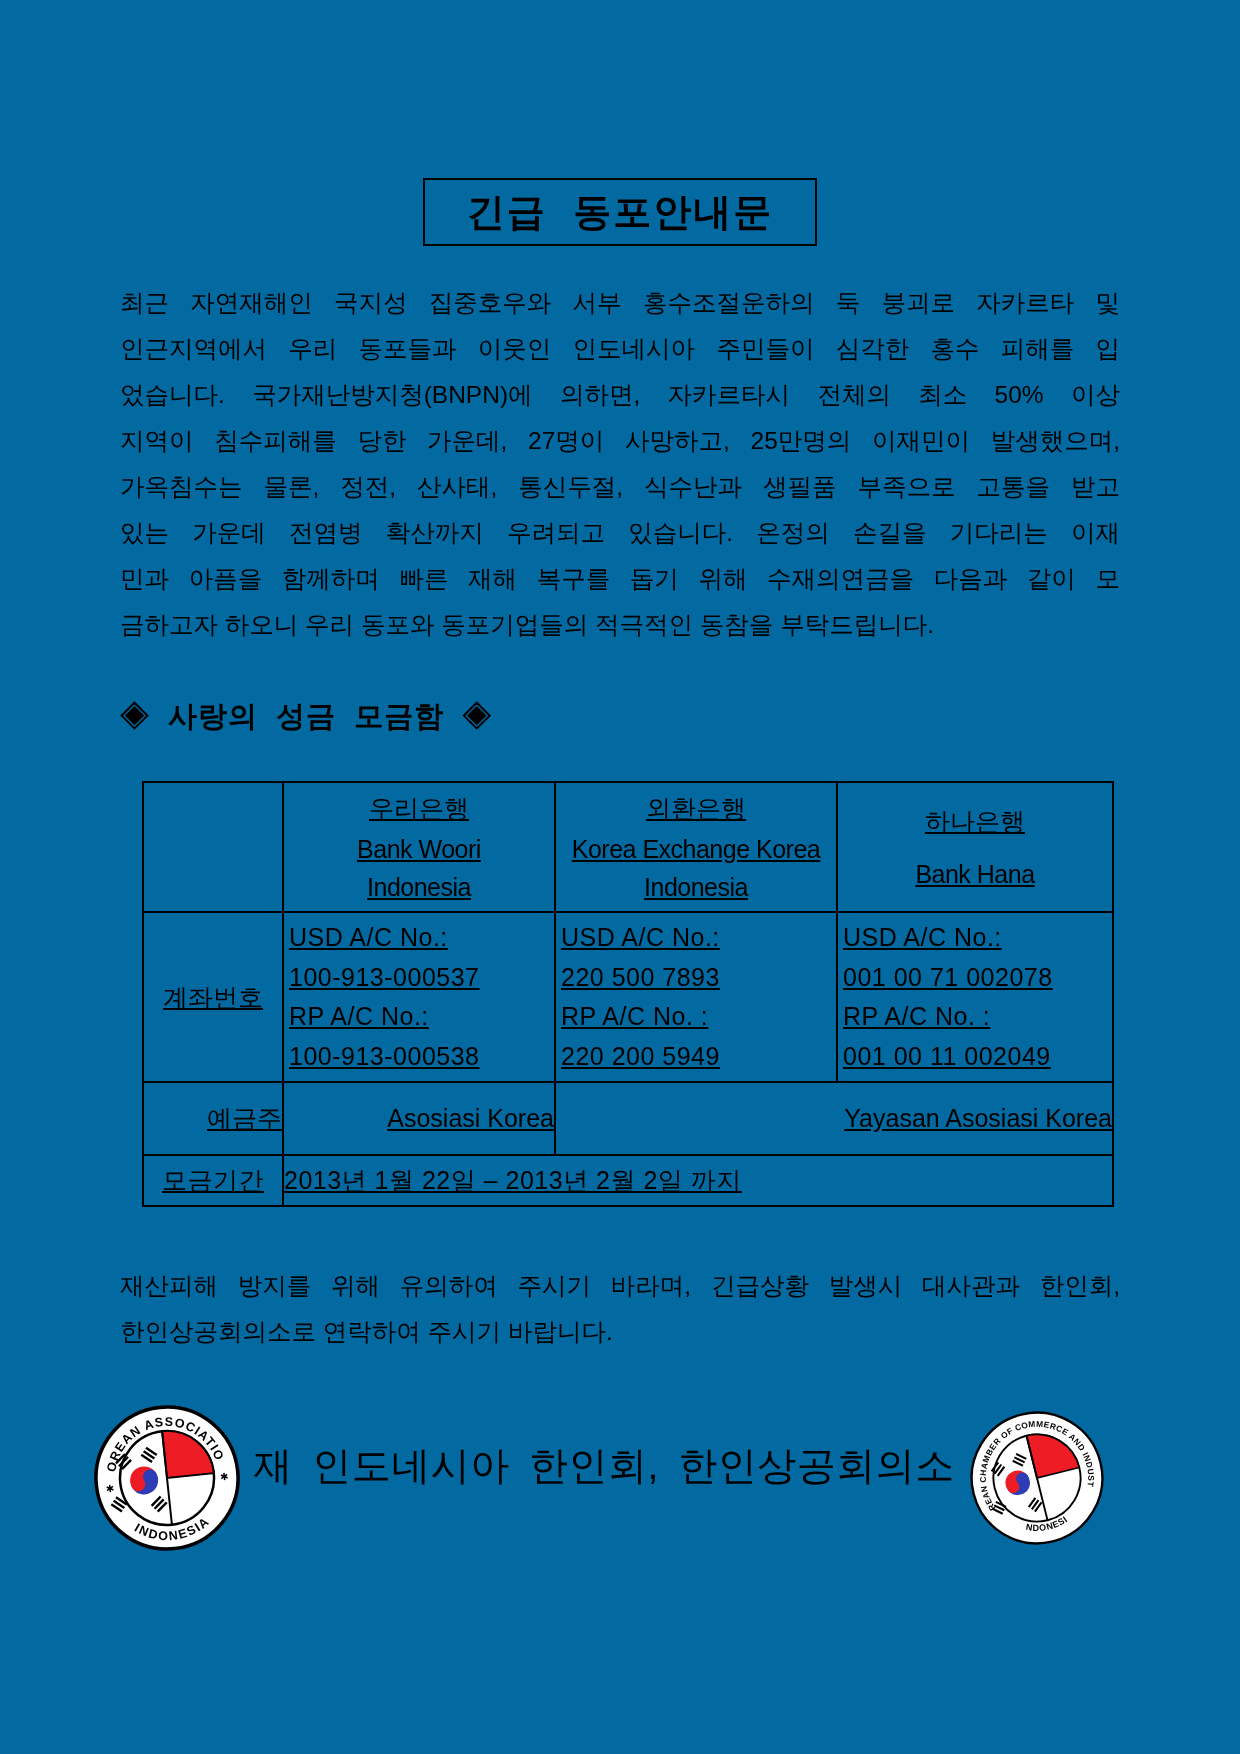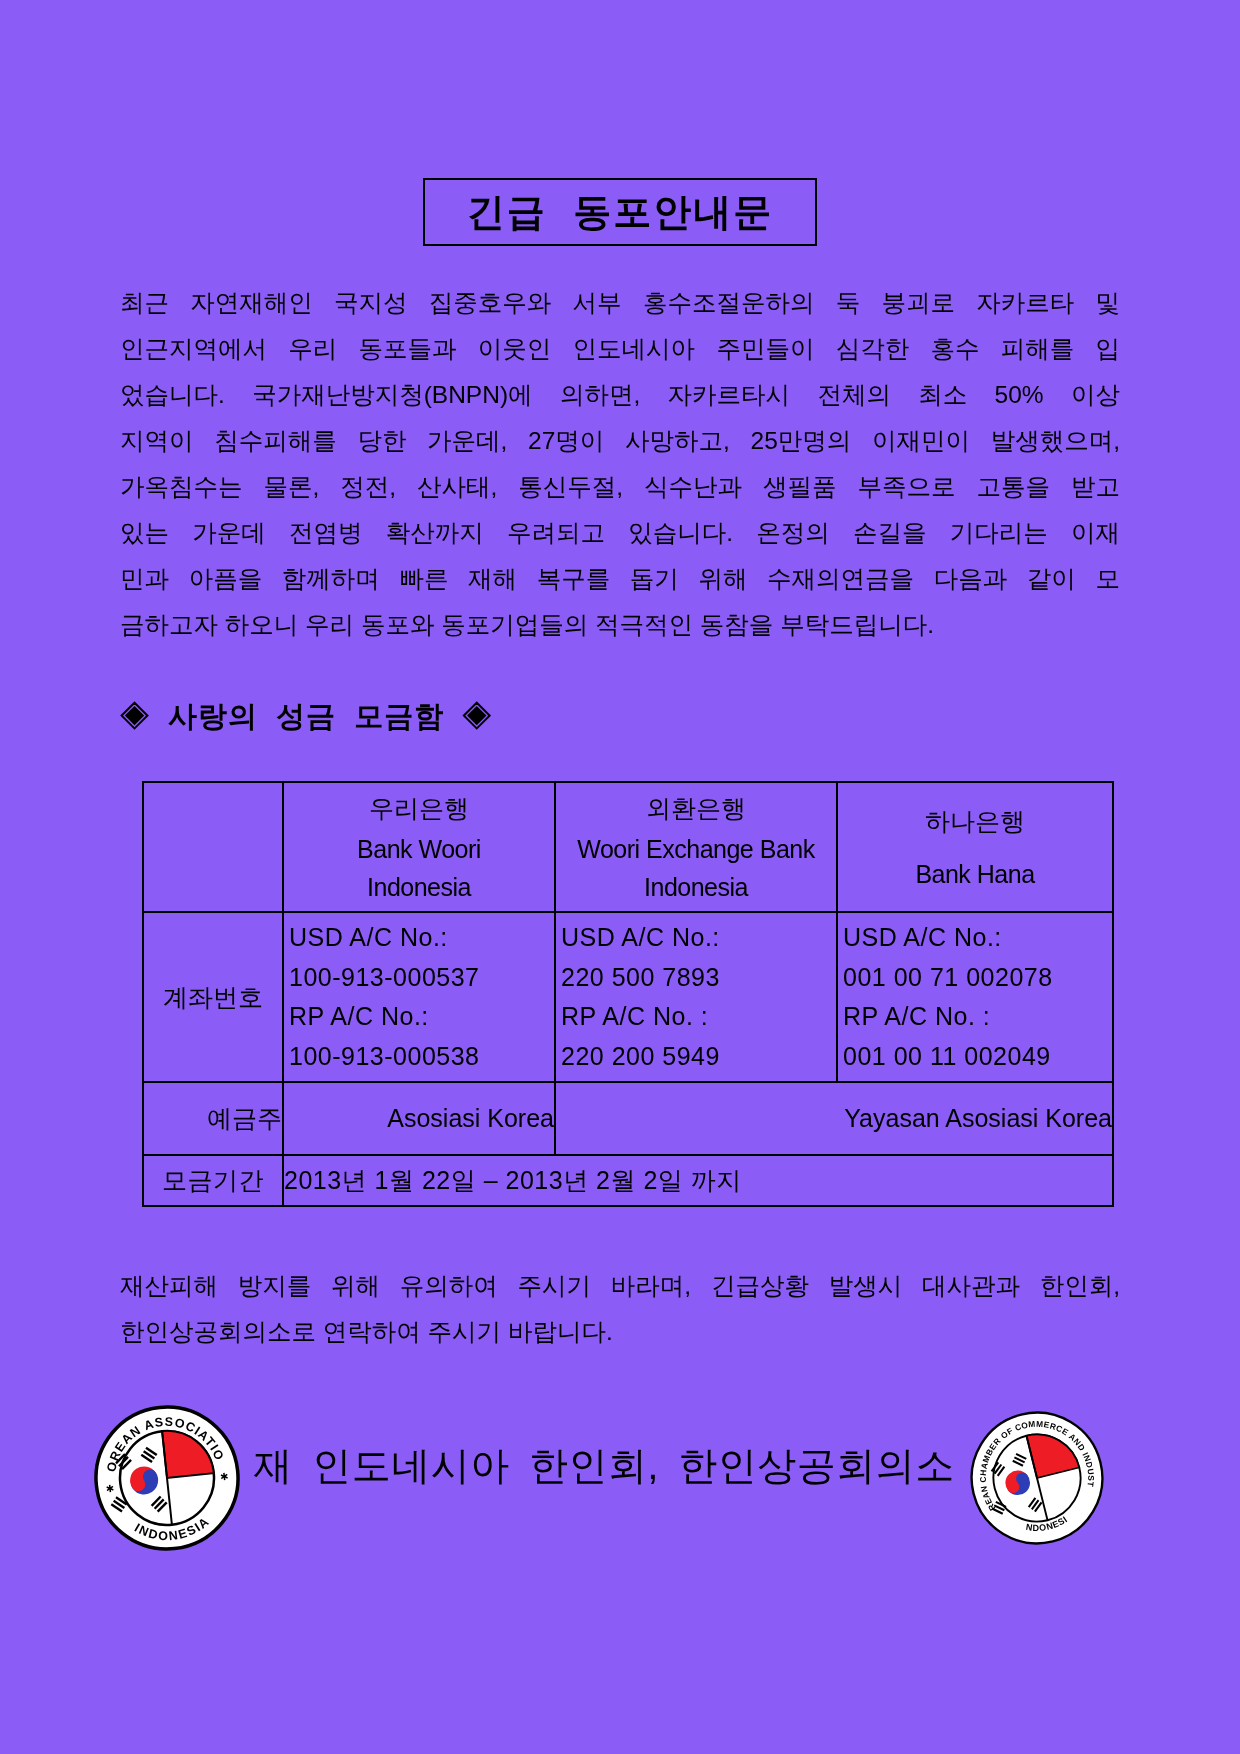--- a/index.html
+++ b/index.html
@@ -1,21 +1,21 @@
 <!DOCTYPE html>
 <html><head>
 <meta charset="utf-8">
 <style>
   html, body { margin: 0; padding: 0; background: #ffffff; }
   .page {
     position: relative;
     width: 1240px;
     height: 1754px;
     margin: 0 auto;
-    background: #8b5cf6;
+    background: #0369a1;
     color: #000;
     font-family: "Liberation Sans", sans-serif;
     box-sizing: border-box;
     padding: 0 120px;
     overflow: hidden;
   }
   .title-box {
     width: 390px;
     height: 64px;
     border: 2px solid #000;
@@ -53,20 +53,21 @@
     table-layout: fixed;
     width: 970px;
     margin: 44px 0 0 22px;
   }
   table.donation td {
     border: 2px solid #000;
     font-size: 25px;
     vertical-align: middle;
     padding: 0;
     overflow: hidden;
+    text-decoration: underline;
   }
   td.head { height: 128px; }
   .stack {
     display: flex;
     flex-direction: column;
     justify-content: space-evenly;
     height: 100%;
     text-align: center;
   }
   .stack .en { letter-spacing: -0.5px; }
@@ -139,21 +140,21 @@
       <td class="head">
         <div class="stack">
           <div class="kr">우리은행</div>
           <div class="en">Bank Woori</div>
           <div class="en">Indonesia</div>
         </div>
       </td>
       <td class="head">
         <div class="stack">
           <div class="kr">외환은행</div>
-          <div class="en">Woori Exchange Bank</div>
+          <div class="en">Korea Exchange Korea</div>
           <div class="en">Indonesia</div>
         </div>
       </td>
       <td class="head">
         <div class="stack">
           <div class="kr">하나은행</div>
           <div class="en">Bank Hana</div>
         </div>
       </td>
     </tr>

